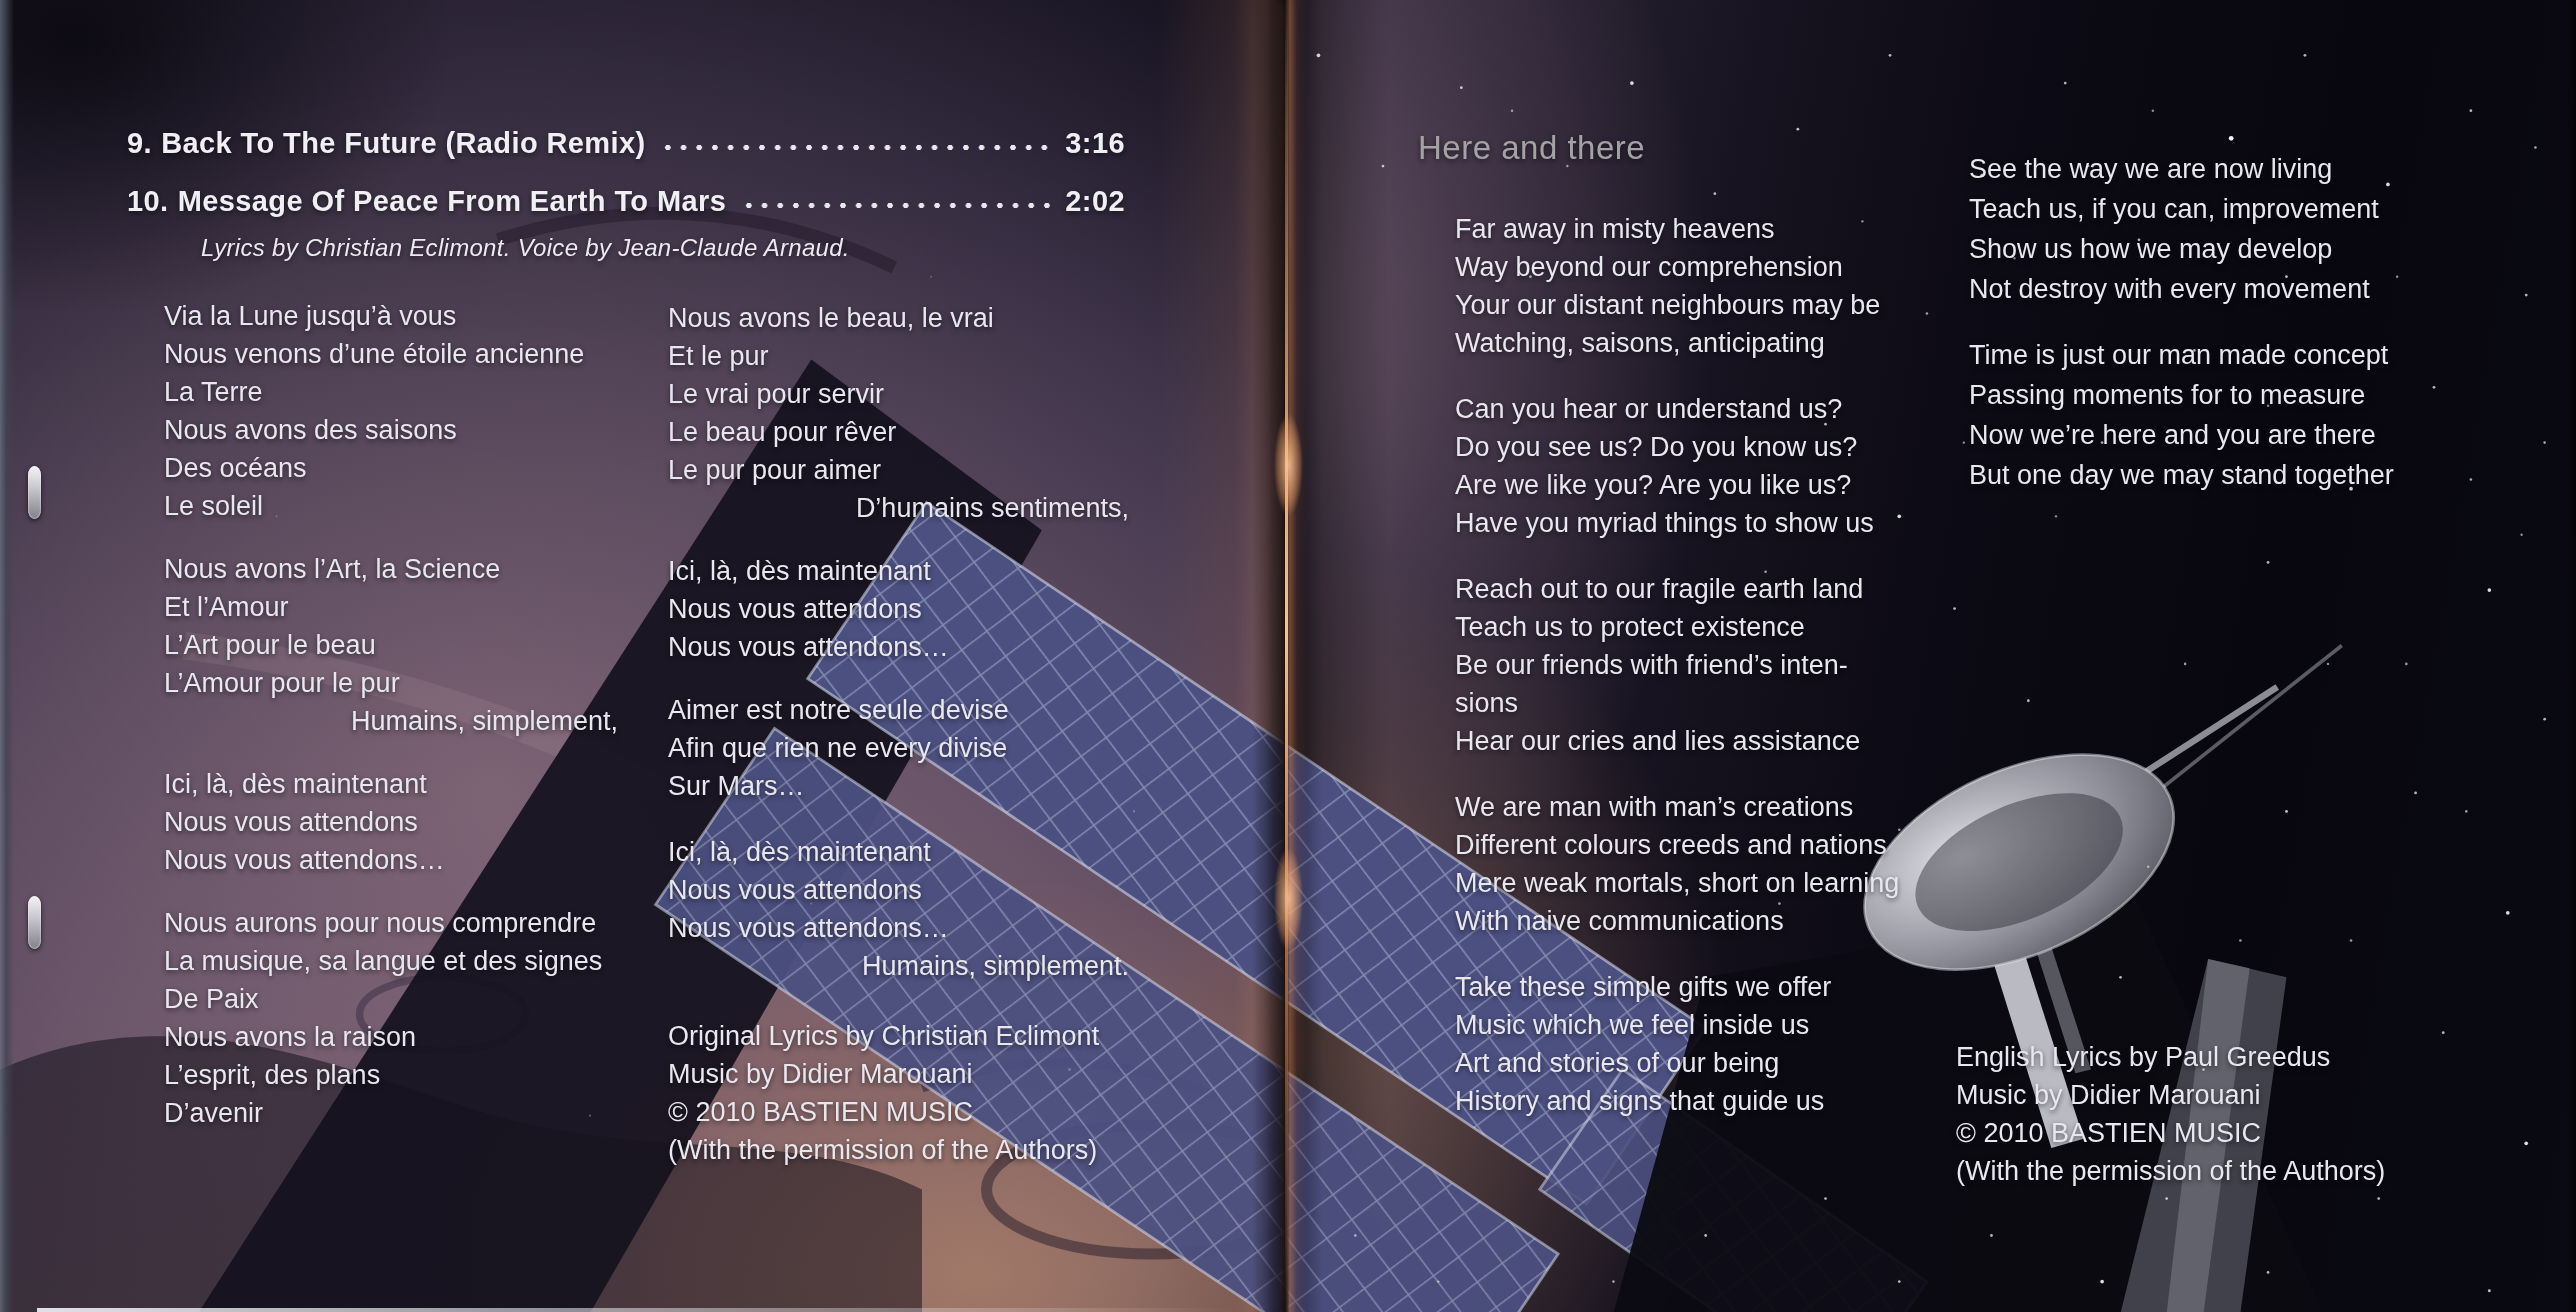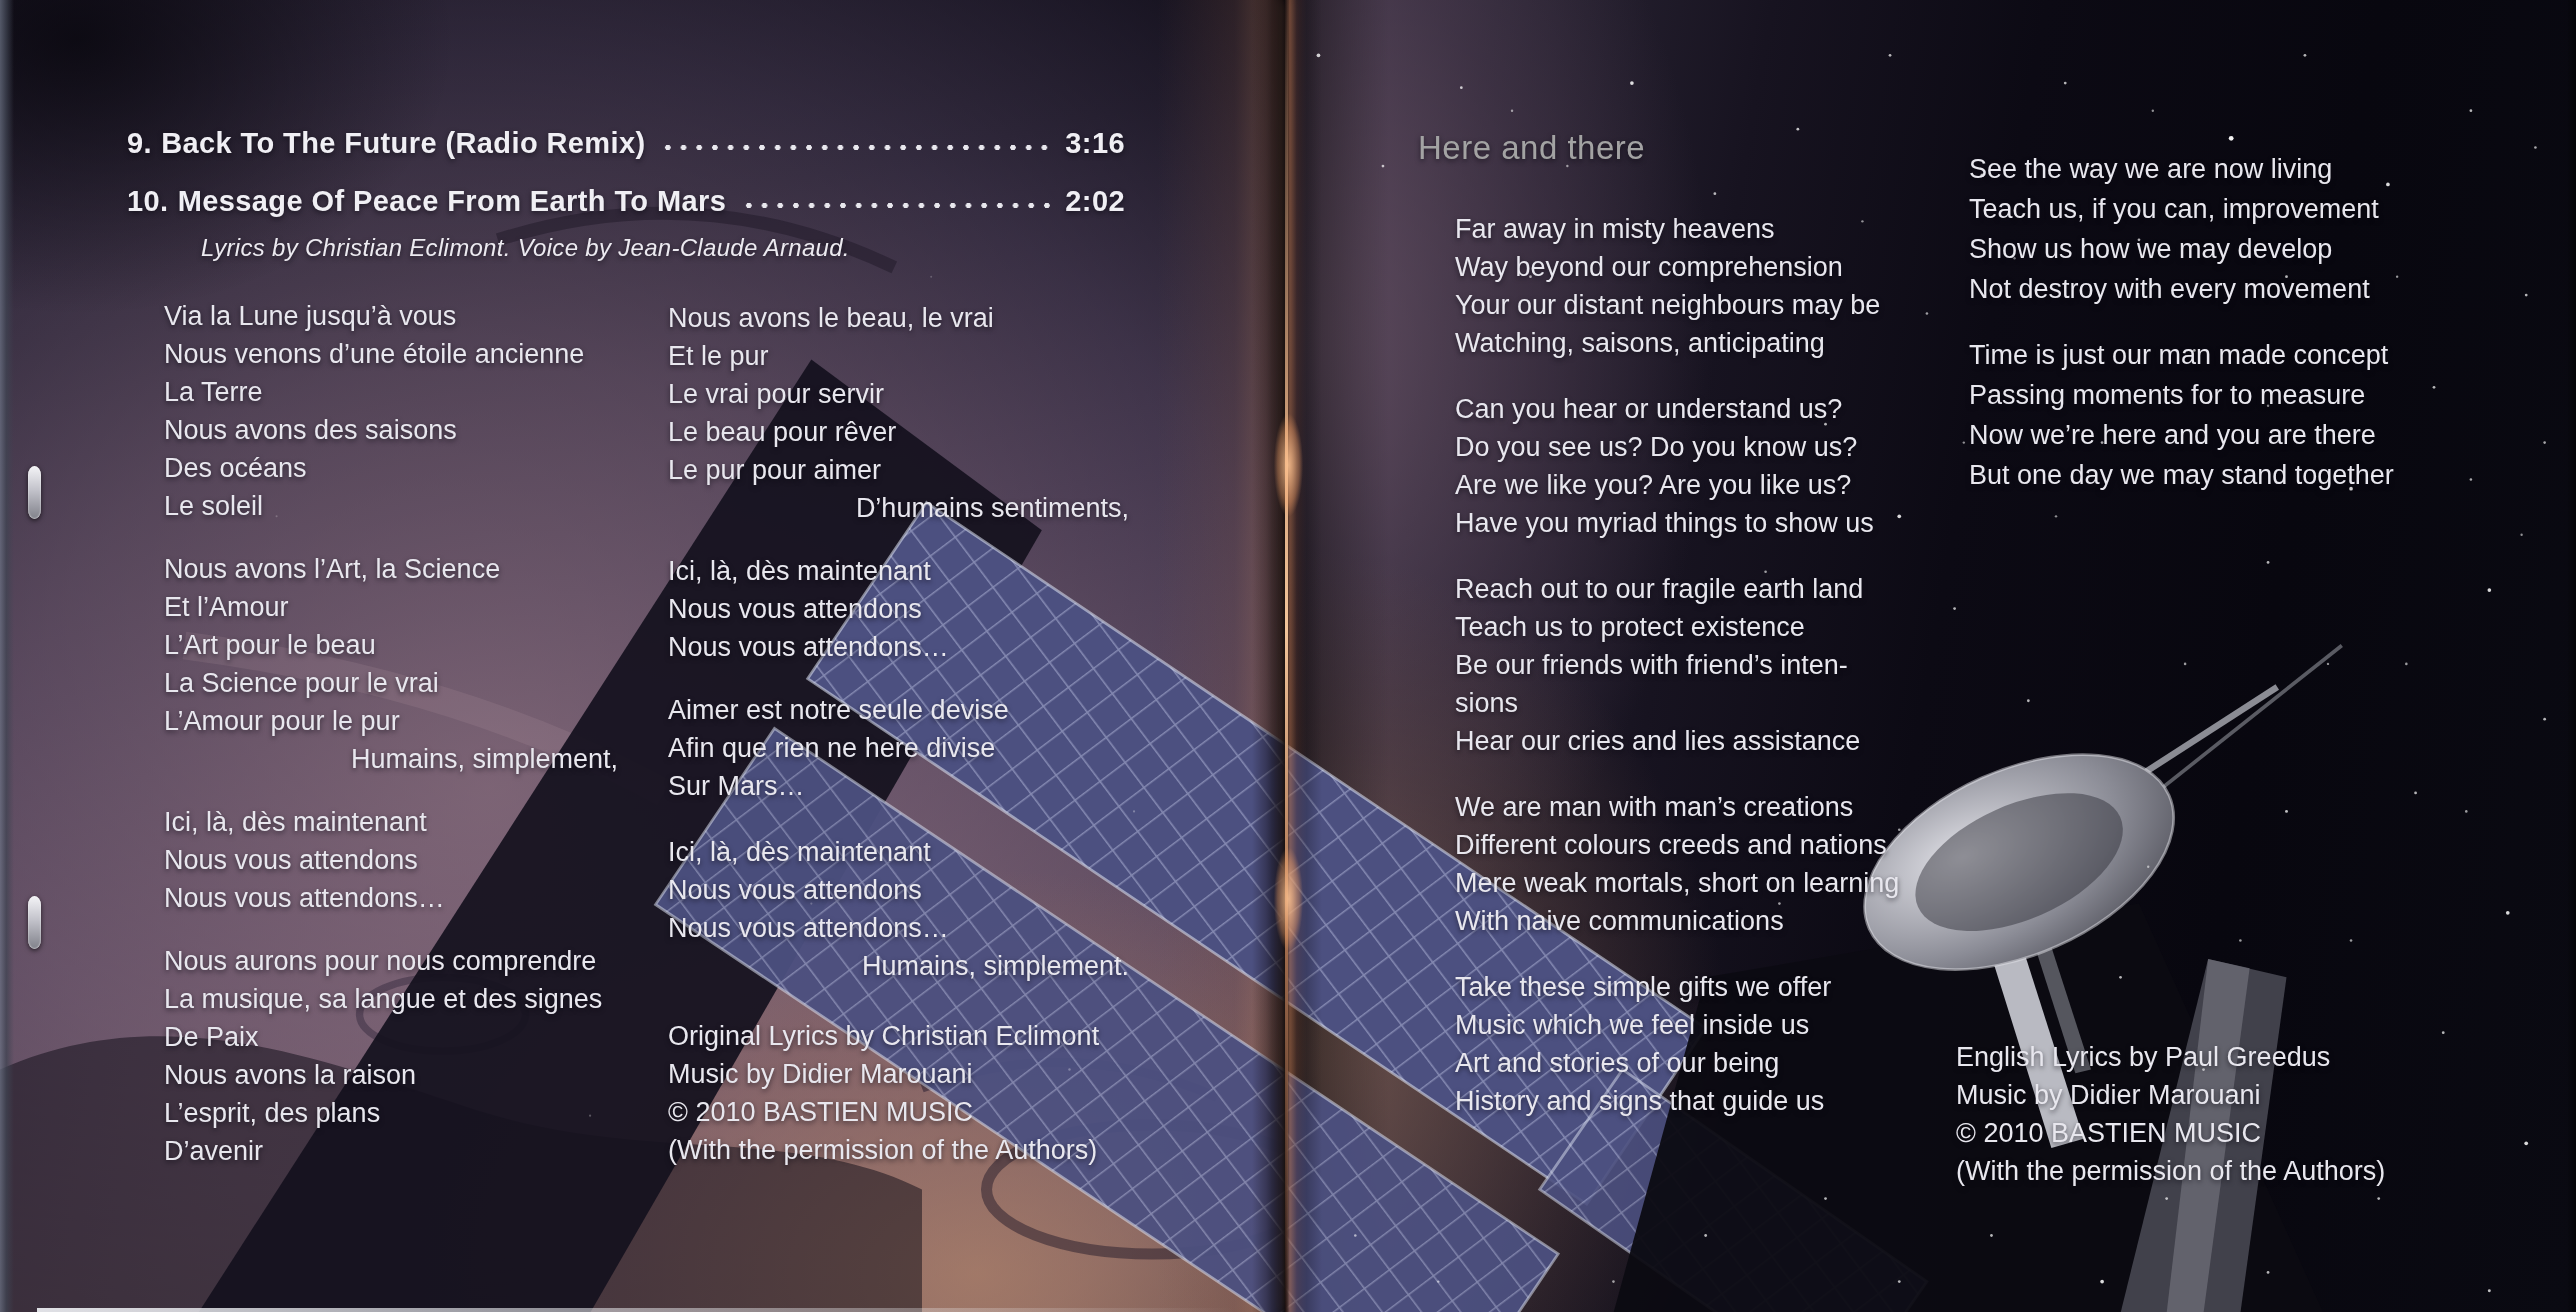--- a/index.html
+++ b/index.html
@@ -240,21 +240,20 @@
         <div class="line">La Terre</div>
         <div class="line">Nous avons des saisons</div>
         <div class="line">Des océans</div>
         <div class="line">Le soleil</div>
       </div>
     <div class="stanza">
 
     <div class="line">Nous avons l’Art, la Science</div>
         <div class="line">Et l’Amour</div>
         <div class="line">L’Art pour le beau</div>
-        <div class="line">La Science pour le vrai</div>
         <div class="line">L’Amour pour le pur</div>
         <div class="line align-right">Humains, simplement,</div>
       </div>
     <div class="stanza">
 
     <div class="line">Ici, là, dès maintenant</div>
         <div class="line">Nous vous attendons</div>
         <div class="line">Nous vous attendons…</div>
       </div>
     <div class="stanza">
@@ -280,21 +279,21 @@
       </div>
     <div class="stanza">
 
     <div class="line">Ici, là, dès maintenant</div>
         <div class="line">Nous vous attendons</div>
         <div class="line">Nous vous attendons…</div>
       </div>
     <div class="stanza gap-lg">
 
     <div class="line">Aimer est notre seule devise</div>
-        <div class="line">Afin que rien ne here divise</div>
+        <div class="line">Afin que rien ne every divise</div>
         <div class="line">Sur Mars…</div>
       </div>
     <div class="stanza">
 
     <div class="line">Ici, là, dès maintenant</div>
         <div class="line">Nous vous attendons</div>
         <div class="line">Nous vous attendons…</div>
         <div class="line align-right">Humains, simplement.</div>
       </div>
     <div class="credits">

